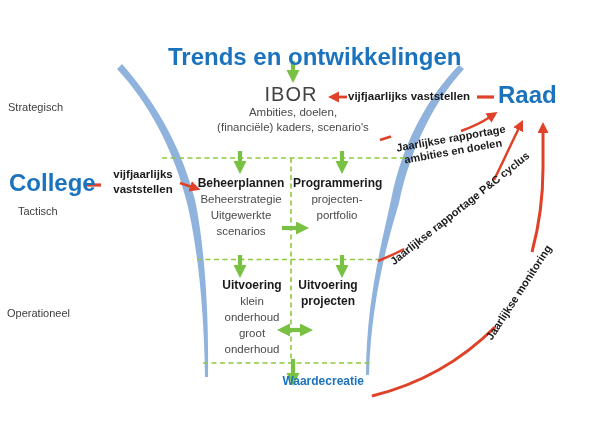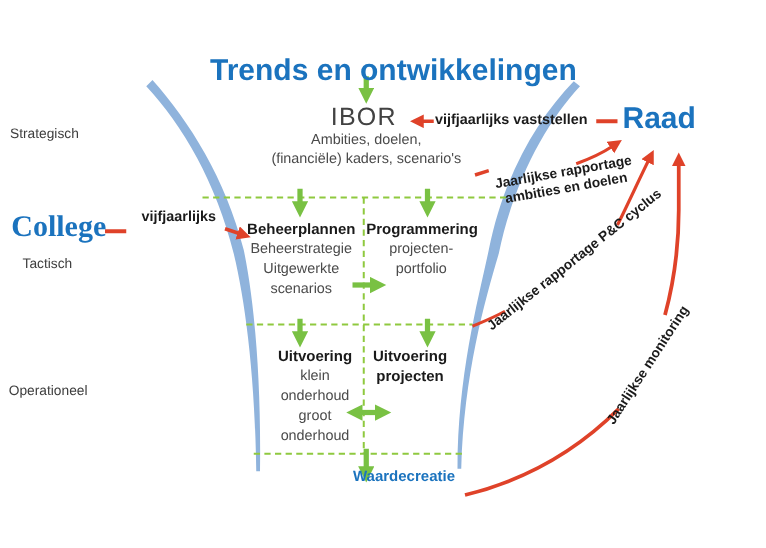--- a/index.html
+++ b/index.html
@@ -62,32 +62,33 @@
       <path stroke-width="2.5" d="M461,131 C472,127 481,123 490,117" marker-end="url(#mr)"></path>
       <path stroke-width="2.5" d="M378,261 C385,258 395,254 404,249"></path>
       <path stroke-width="2.5" d="M494,180 C503,162 512,142 519,128" marker-end="url(#mr)"></path>
       <path stroke-width="3" d="M372,396 C425,383 465,357 495,327"></path>
       <path stroke-width="3" d="M532,252 C539,226 543,200 543,168 L543,131" marker-end="url(#mr)"></path>
     </g>
   </svg>
 
   <div class="txt blue-head center" style="left:168px;top:31px;width:260px;font-size:24px;margin-top:12px;">Trends en ontwikkelingen</div>
   <div class="txt blue-head" style="left:498px;top:81px;">Raad</div>
-  <div class="txt blue-head" style="left:9px;top:169px;font-family:Liberation Serif, serif;">College</div>
+  <div class="txt blue-head" style="left:9px;top:169px;">College</div>
   <div class="txt blue-head center" style="left:214px;top:374px;width:150px;font-size:12px;text-align:right;">Waardecreatie</div>
 
   <div class="txt ibor center" style="left:241px;top:83px;width:100px;">IBOR</div>
   <div class="txt sub center" style="left:193px;top:105px;width:200px;">
     <div>Ambities, doelen,</div>
     <div>(financiële) kaders, scenario's</div>
   </div>
 
   <div class="txt annot" style="left:348px;top:89px;">vijfjaarlijks vaststellen</div>
   <div class="txt annot center" style="left:103px;top:167px;width:80px;">
     <div>vijfjaarlijks</div>
+    <div>vaststellen</div>
   </div>
 
   <div class="txt level" style="left:8px;top:101px;">Strategisch</div>
   <div class="txt level" style="left:18px;top:205px;">Tactisch</div>
   <div class="txt level" style="left:7px;top:307px;">Operationeel</div>
 
   <div class="txt boxcol center" style="left:197px;top:175px;width:88px;text-align:center;">
     <div class="bt">Beheerplannen</div>
     <div>Beheerstrategie</div>
     <div>Uitgewerkte</div>

